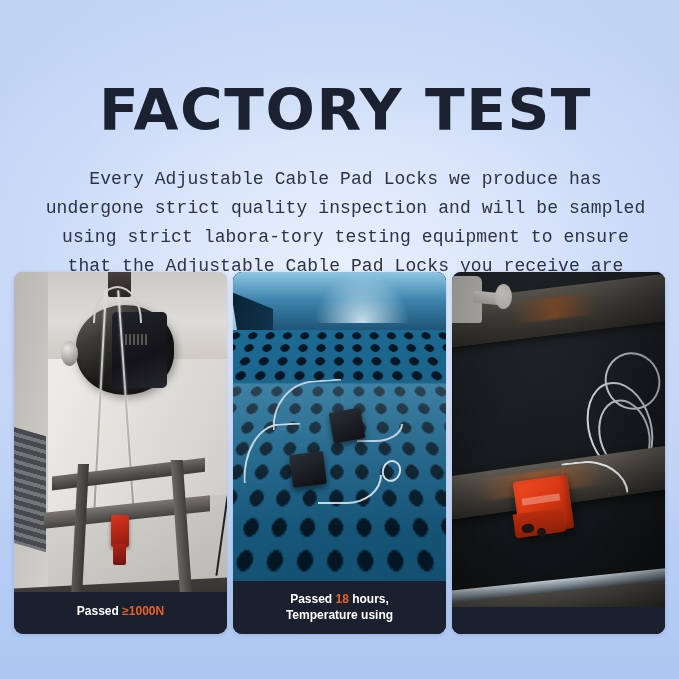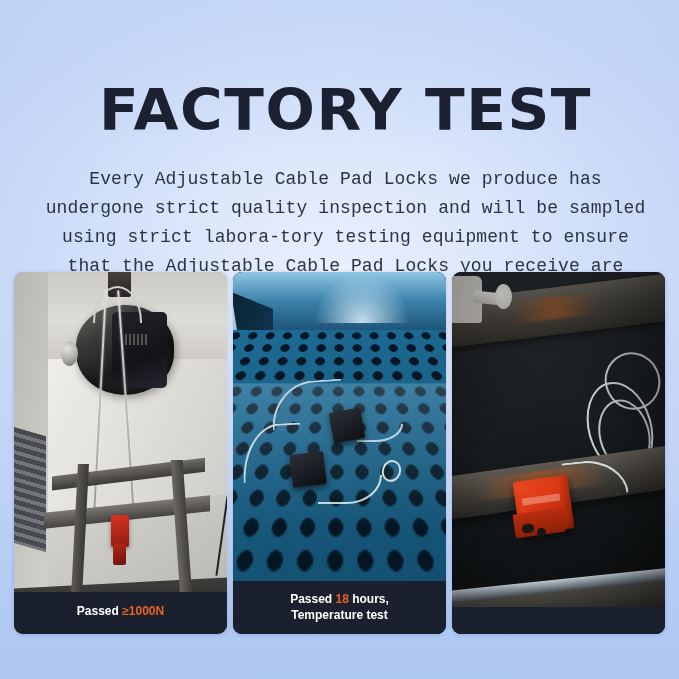--- a/index.html
+++ b/index.html
@@ -288,21 +288,21 @@
           <div class="cB2"></div>
         <div class="lockA"></div>
         <div class="lockB"></div>
         <div class="keyring"></div>
       </div>
       <div class="caption three">
         <span class="cap-line">
           <span class="cap-b">Passed </span><span class="accent">18</span><span class="cap-b"> hours,</span>
         </span>
         <span class="cap-line">
-          <span class="cap-b">Temperature test</span>
+          <span class="cap-b">Temperature using</span>
         </span>
       </div>
     </div>
 
     <div class="panel">
       <div class="photo p3">
         <div class="beam-top"></div>
         <div class="rust-top"></div>
         <div class="coil3"></div>
         <div class="coil1"></div>

